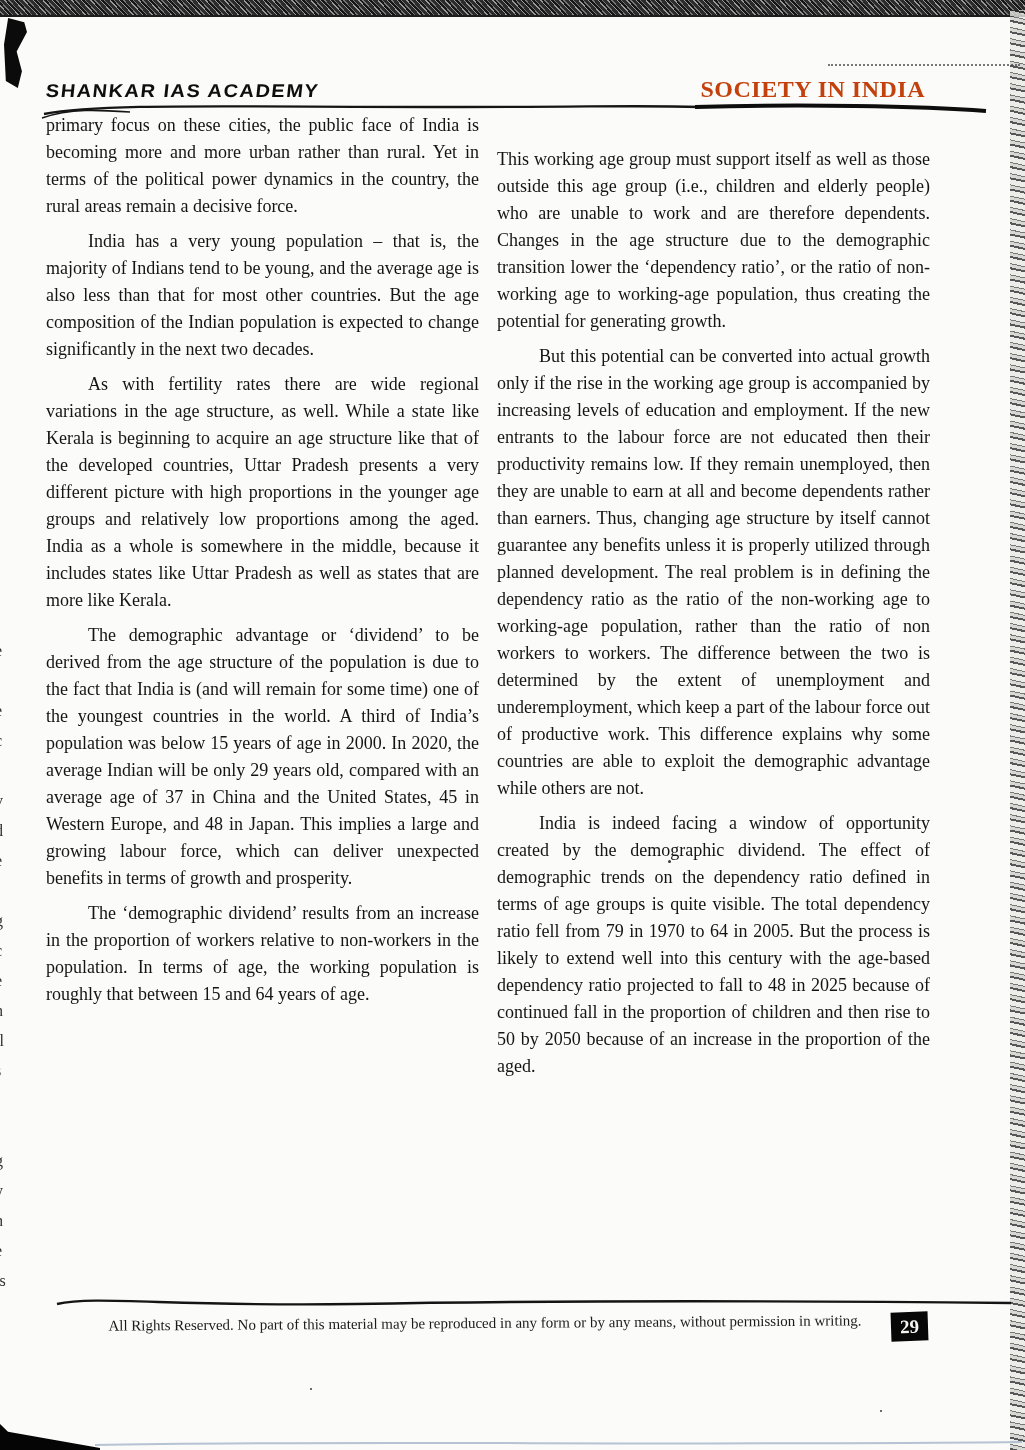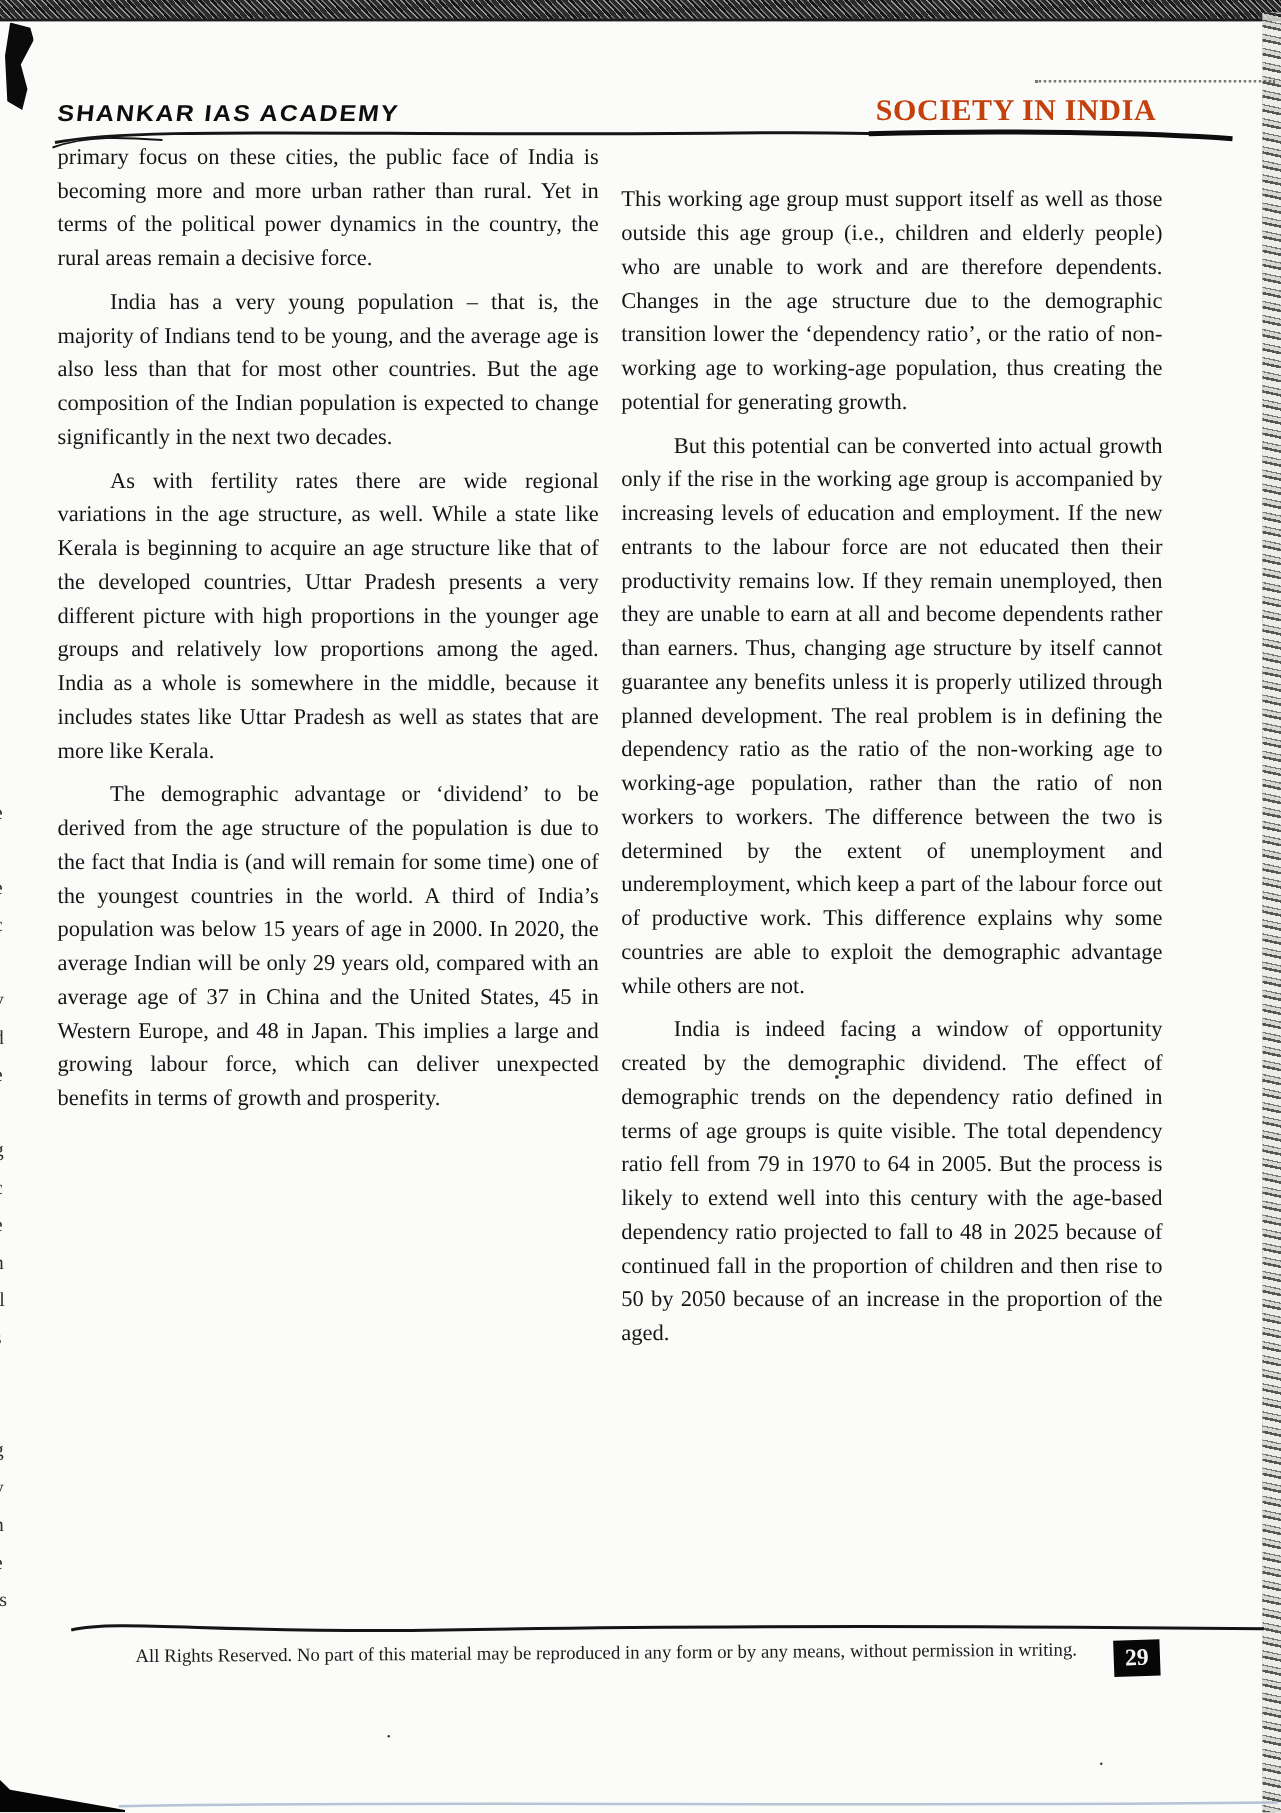--- a/index.html
+++ b/index.html
@@ -103,20 +103,21 @@
   <path d="M4,16 C 60,5 180,9 420,9 C 560,9 600,7 660,9" stroke="#151515" stroke-width="2.4" fill="none"></path>
   <path d="M2,20 C 30,10 60,12 90,14" stroke="#151515" stroke-width="1.6" fill="none"></path>
   <path d="M655,9 C 760,6 880,8 946,13" stroke="#0d0d0d" stroke-width="4" fill="none"></path>
 </svg>
 
 <div class="col" id="left-col">
   <p>primary focus on these cities, the public face of India is becoming more and more urban rather than rural. Yet in terms of the political power dynamics in the country, the rural areas remain a decisive force.</p>
   <p class="indent">India has a very young population – that is, the majority of Indians tend to be young, and the average age is also less than that for most other countries. But the age composition of the Indian population is expected to change significantly in the next two decades.</p>
   <p class="indent">As with fertility rates there are wide regional variations in the age structure, as well. While a state like Kerala is beginning to acquire an age structure like that of the developed countries, Uttar Pradesh presents a very different picture with high proportions in the younger age groups and relatively low proportions among the aged. India as a whole is somewhere in the middle, because it includes states like Uttar Pradesh as well as states that are more like Kerala.</p>
   <p class="indent">The demographic advantage or ‘dividend’ to be derived from the age structure of the population is due to the fact that India is (and will remain for some time) one of the youngest countries in the world. A third of India’s population was below 15 years of age in 2000. In 2020, the average Indian will be only 29 years old, compared with an average age of 37 in China and the United States, 45 in Western Europe, and 48 in Japan. This implies a large and growing labour force, which can deliver unexpected benefits in terms of growth and prosperity.</p>
+  <p class="indent">The ‘demographic dividend’ results from an increase in the proportion of workers relative to non-workers in the population. In terms of age, the working population is roughly that between 15 and 64 years of age.</p>
 </div>
 
 <div class="col" id="right-col">
   <p>This working age group must support itself as well as those outside this age group (i.e., children and elderly people) who are unable to work and are therefore dependents. Changes in the age structure due to the demographic transition lower the ‘dependency ratio’, or the ratio of non-working age to working-age population, thus creating the potential for generating growth.</p>
   <p class="indent"><span>But this potential can be converted into actual growth only if the rise in the working age group is accompanied by increasing levels of education and employment. If the new entrants to the labour force are not educated then their productivity remains low. If they remain unemployed, then they are unable to earn at all and become dependents rather than earners. Thus, changing age structure by itself cannot guarantee any benefits unless it is properly utilized through planned development. The real problem is in defining the </span><strong>dependency ratio</strong><span> as the ratio of the non-working age to working-age population, rather than the ratio of non workers to workers. The difference between the two is determined by the extent of unemployment and underemployment, which keep a part of the labour force out of productive work. This difference explains why some countries are able to exploit the demographic advantage while others are not.</span></p>
   <p class="indent">India is indeed facing a window of opportunity created by the demographic dividend. The effect of demographic trends on the dependency ratio defined in terms of age groups is quite visible. The total dependency ratio fell from 79 in 1970 to 64 in 2005. But the process is likely to extend well into this century with the age-based dependency ratio projected to fall to 48 in 2025 because of continued fall in the proportion of children and then rise to 50 by 2050 because of an increase in the proportion of the aged.</p>
 </div>
 
 <div class="edge-letters">
   <span>:</span>

